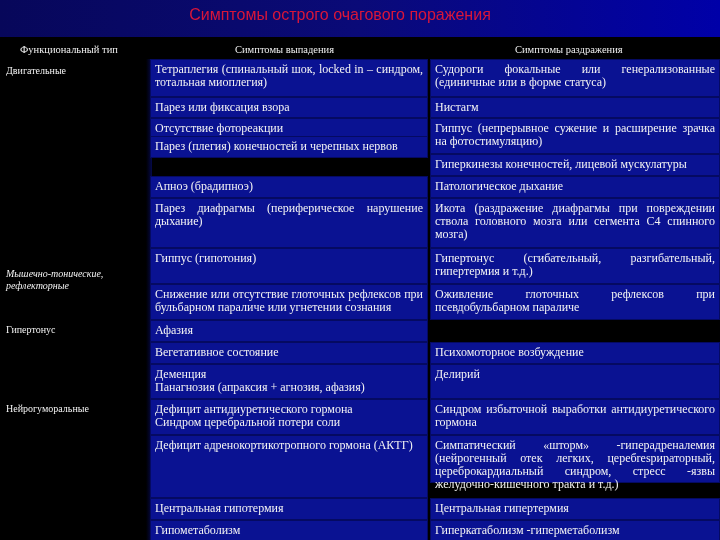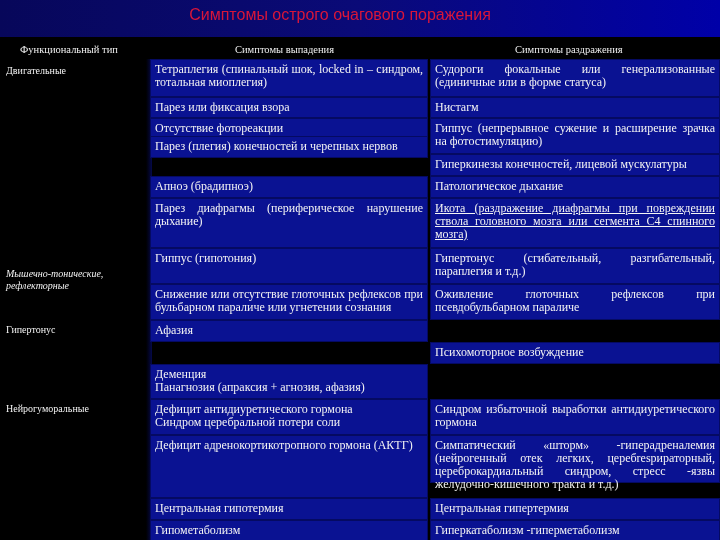--- a/index.html
+++ b/index.html
@@ -72,34 +72,36 @@
   <div class="cell c1" style="top:118px;height:36px;">Отсутствие фотореакции</div>
   <div class="cell c2" style="top:118px;height:36px;">Гиппус (непрерывное сужение и расширение зрачка на фотостимуляцию)</div>
 
   <div class="cell c1" style="top:136px;height:22px;">Парез (плегия) конечностей и черепных нервов</div>
   <div class="cell c2" style="top:154px;height:22px;">Гиперкинезы конечностей, лицевой мускулатуры</div>
 
   <div class="cell c1" style="top:176px;height:22px;">Апноэ (брадипноэ)</div>
   <div class="cell c2" style="top:176px;height:22px;">Патологическое дыхание</div>
 
   <div class="cell c1" style="top:198px;height:50px;">Парез диафрагмы (периферическое нарушение дыхание)</div>
-  <div class="cell c2" style="top:198px;height:50px;text-decoration:underline;">Икота (раздражение диафрагмы при повреждении ствола головного мозга или сегмента С4 спинного мозга)</div>
+  <div class="cell c2" style="top:198px;height:50px;">Икота (раздражение диафрагмы при повреждении ствола головного мозга или сегмента С4 спинного мозга)</div>
 
   <div class="cell c1" style="top:248px;height:36px;">Гиппус (гипотония)</div>
-  <div class="cell c2" style="top:248px;height:36px;">Гипертонус (сгибательный, разгибательный, параплегия и т.д.)</div>
+  <div class="cell c2" style="top:248px;height:36px;">Гипертонус (сгибательный, разгибательный, гипертермия и т.д.)</div>
 
   <div class="cell c1" style="top:284px;height:36px;">Снижение или отсутствие глоточных рефлексов при бульбарном параличе или угнетении сознания</div>
   <div class="cell c2" style="top:284px;height:36px;">Оживление глоточных рефлексов при псевдобульбарном параличе</div>
 
   <div class="cell c1" style="top:320px;height:22px;">Афазия</div>
 
+  <div class="cell c1" style="top:342px;height:22px;">Вегетативное состояние</div>
   <div class="cell c2" style="top:342px;height:22px;">Психомоторное возбуждение</div>
 
   <div class="cell c1" style="top:364px;height:35px;white-space:pre-line;text-align:left;">Деменция
 Панагнозия (апраксия + агнозия, афазия)</div>
+  <div class="cell c2" style="top:364px;height:35px;">Делирий</div>
 
   <div class="cell c1" style="top:399px;height:36px;white-space:pre-line;text-align:left;">Дефицит антидиуретического гормона
 Синдром церебральной потери соли</div>
   <div class="cell c2" style="top:399px;height:36px;">Синдром избыточной выработки антидиуретического гормона</div>
 
   <div class="cell c1" style="top:435px;height:63px;">Дефицит адренокортикотропного гормона (АКТГ)</div>
   <div class="cell c2" style="top:435px;height:48px;">Симпатический «шторм» -гиперадреналемия (нейрогенный отек легких, церебrespираторный, церебрoкардиальный синдром, стресс -язвы желудочно-кишечного тракта и т.д.)</div>
 
   <div class="cell c1" style="top:498px;height:22px;">Центральная гипотермия</div>
   <div class="cell c2" style="top:498px;height:22px;">Центральная гипертермия</div>

